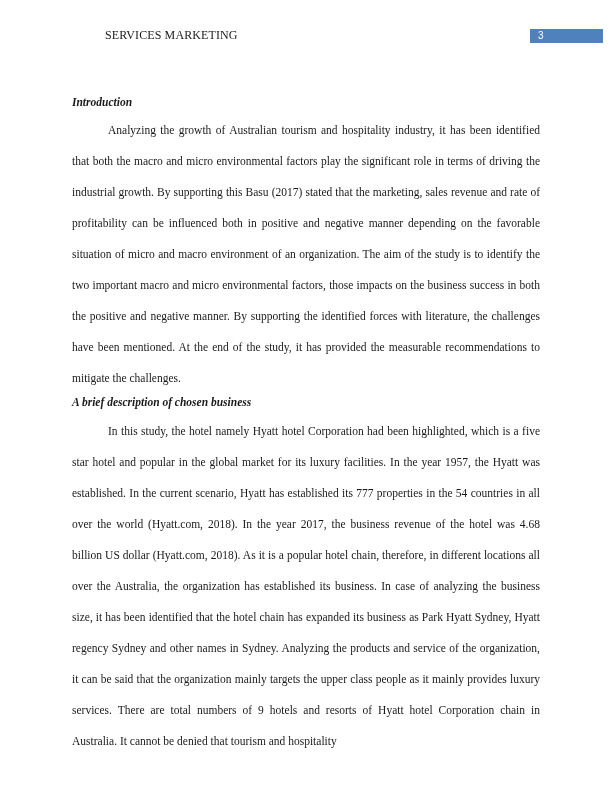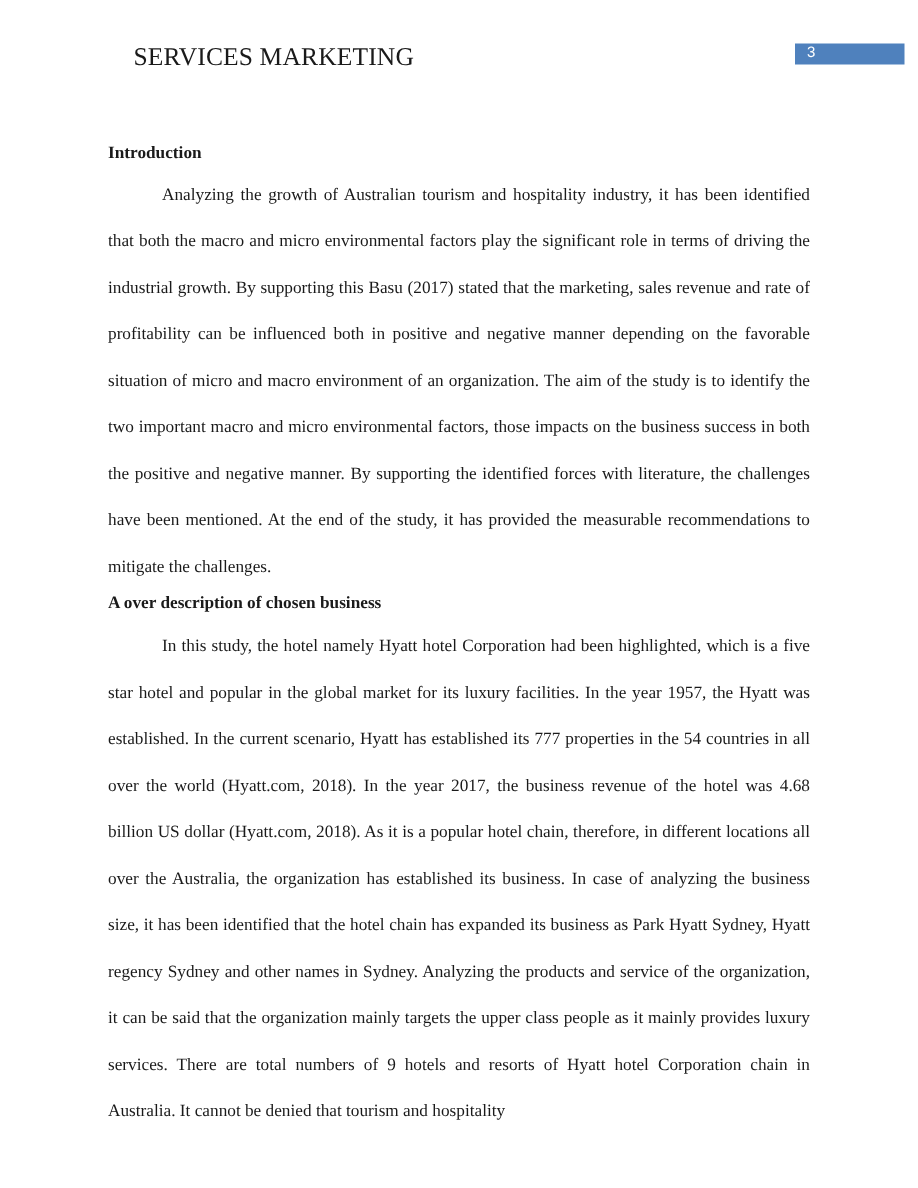--- a/index.html
+++ b/index.html
@@ -1,30 +1,30 @@
 <!DOCTYPE html>
 <html><head>
   <meta charset="utf-8">
   <style>
     html, body { margin: 0; padding: 0; background: #ffffff; }
     body { width: 612px; height: 792px; position: relative; overflow: hidden; font-family: "Liberation Serif", serif; color: #1a1a1a; }
-    .header-title { position: absolute; left: 89px; top: 28px; font-size: 17px; letter-spacing: 0.1px; }
+    .header-title { position: absolute; left: 105px; top: 28px; font-size: 12px; letter-spacing: 0.1px; }
     .page-num-box { position: absolute; left: 530px; top: 29px; width: 73px; height: 14px; background: #4f81bd; color: #ffffff; font-family: "Liberation Sans", sans-serif; font-size: 10px; line-height: 14px; box-sizing: border-box; padding-left: 8px; }
-    .heading { position: absolute; left: 72px; font-weight: bold; font-size: 11.5px; }
+    .heading { position: absolute; left: 72px; font-weight: bold; font-size: 11.5px; font-style: italic; }
     .para { position: absolute; left: 72px; width: 468px; font-size: 11.5px; line-height: 31px; text-align: justify; text-indent: 36px; margin: 0; }
   </style>
 </head>
 <body>
 
 <div>
   <div class="header-title">SERVICES MARKETING</div>
   <div class="page-num-box">3</div>
 </div>
 
 <div>
   <div class="heading" style="top:96px;">Introduction</div>
   <p class="para" style="top:115px;">Analyzing the growth of Australian tourism and hospitality industry, it has been identified that both the macro and micro environmental factors play the significant role in terms of driving the industrial growth. By supporting this Basu (2017) stated that the marketing, sales revenue and rate of profitability can be influenced both in positive and negative manner depending on the favorable situation of micro and macro environment of an organization. The aim of the study is to identify the two important macro and micro environmental factors, those impacts on the business success in both the positive and negative manner. By supporting the identified forces with literature, the challenges have been mentioned. At the end of the study, it has provided the measurable recommendations to mitigate the challenges.</p>
 </div>
 
 <div>
-  <div class="heading" style="top:396px;">A over description of chosen business</div>
+  <div class="heading" style="top:396px;">A brief description of chosen business</div>
   <p class="para" style="top:416px;">In this study, the hotel namely Hyatt hotel Corporation had been highlighted, which is a five star hotel and popular in the global market for its luxury facilities. In the year 1957, the Hyatt was established. In the current scenario, Hyatt has established its 777 properties in the 54 countries in all over the world (Hyatt.com, 2018). In the year 2017, the business revenue of the hotel was 4.68 billion US dollar (Hyatt.com, 2018). As it is a popular hotel chain, therefore, in different locations all over the Australia, the organization has established its business. In case of analyzing the business size, it has been identified that the hotel chain has expanded its business as Park Hyatt Sydney, Hyatt regency Sydney and other names in Sydney. Analyzing the products and service of the organization, it can be said that the organization mainly targets the upper class people as it mainly provides luxury services. There are total numbers of 9 hotels and resorts of Hyatt hotel Corporation chain in Australia. It cannot be denied that tourism and hospitality</p>
 </div>
 
 </body></html>

